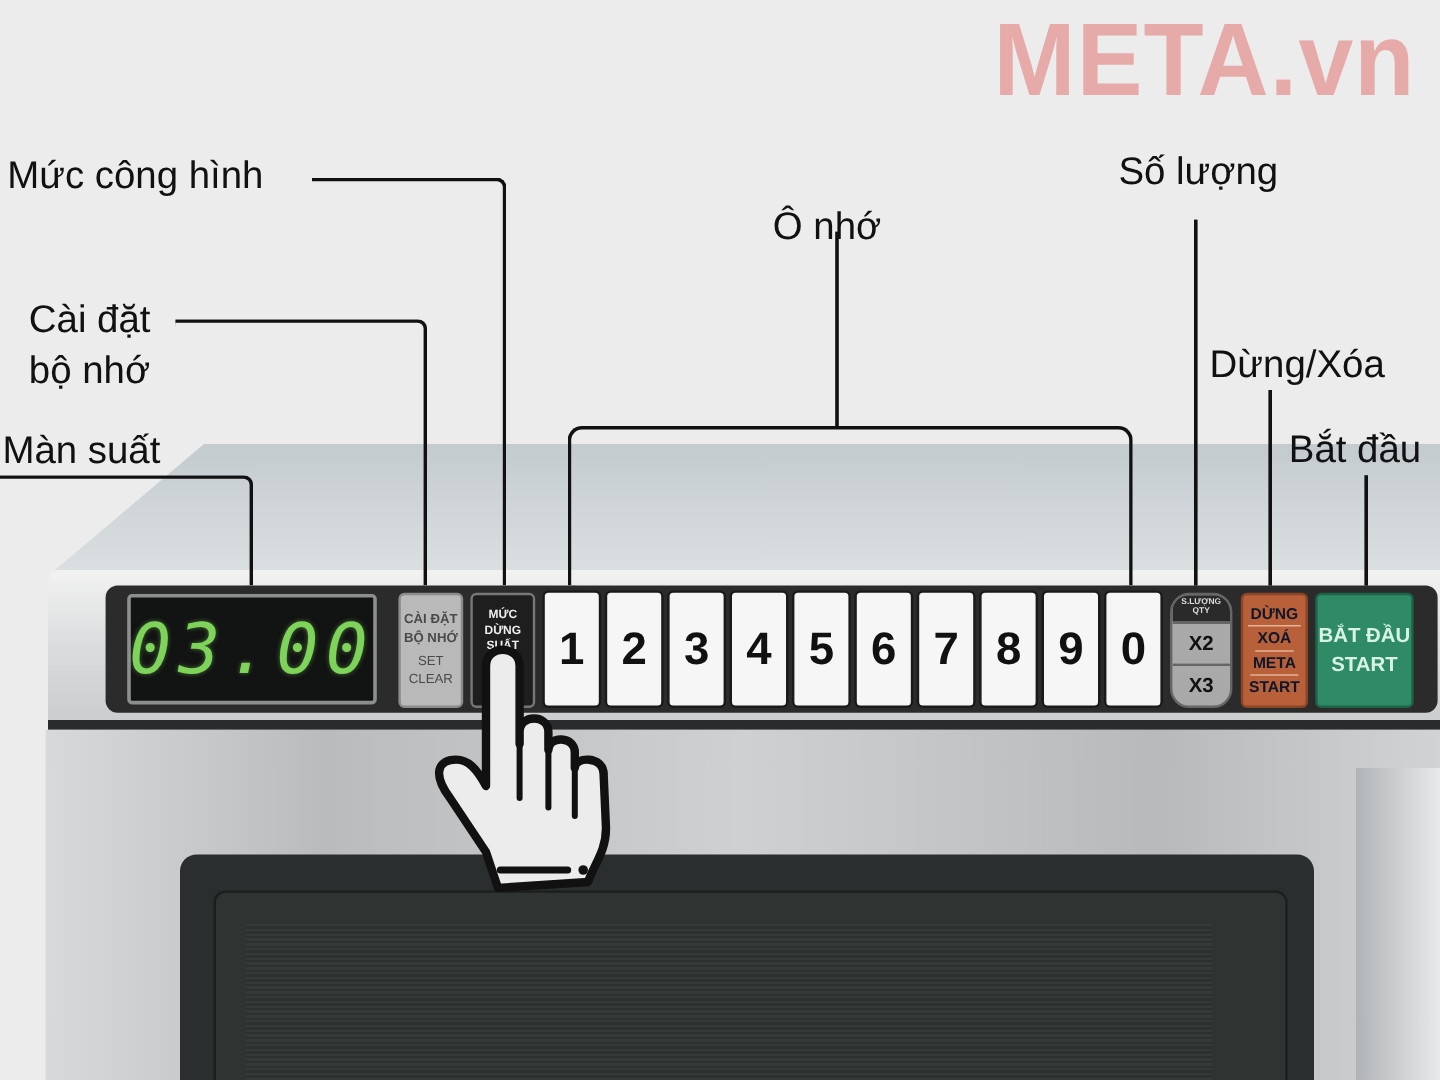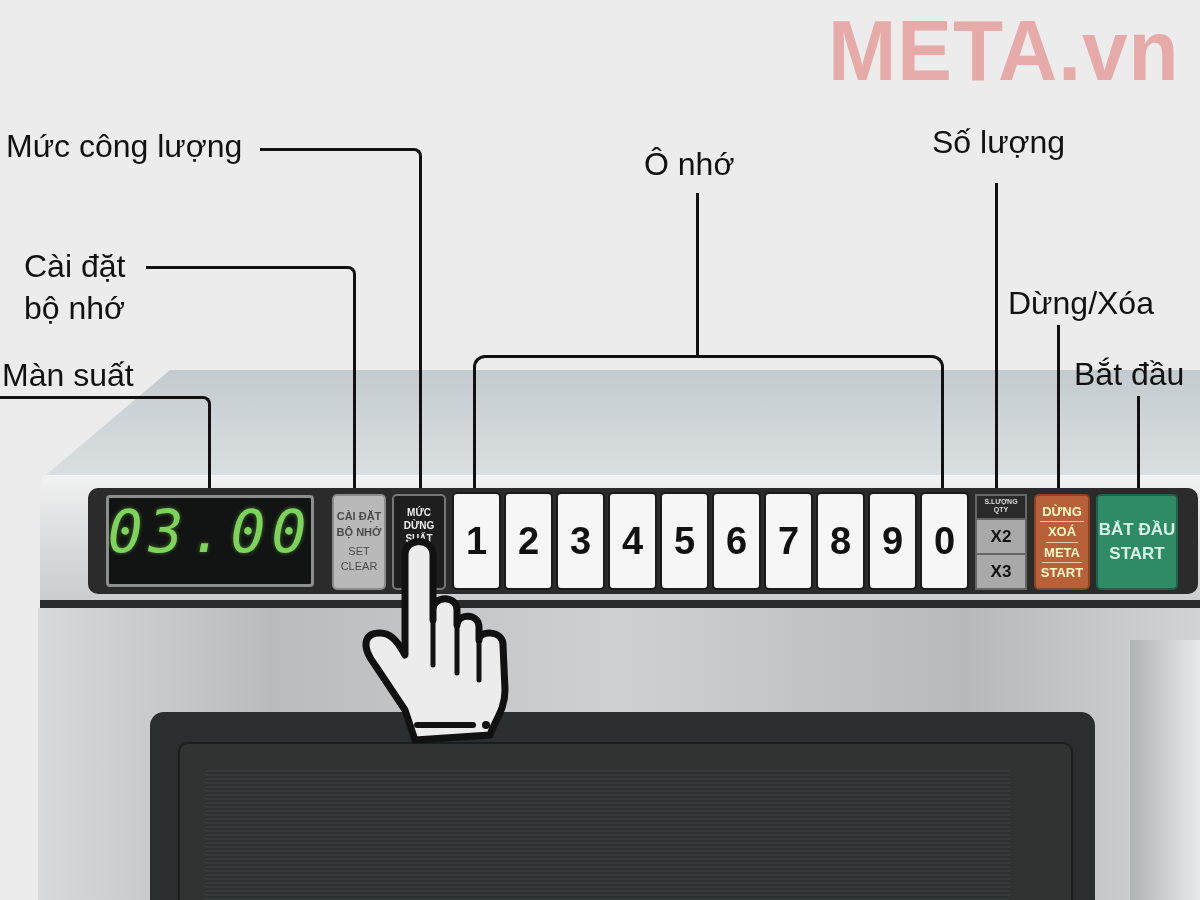--- a/index.html
+++ b/index.html
@@ -22,32 +22,32 @@
   .mw-seam { position: absolute; left: 40px; top: 600px; width: 1160px; height: 12px; background: #2a2b2c; }
   .mw-side { position: absolute; right: 0; top: 640px; width: 70px; height: 260px; background: linear-gradient(90deg, #b0b3b5, #e8e9ea); }
 
   .door-frame { position: absolute; left: 150px; top: 712px; width: 945px; height: 200px; background: #2a2e2f; border-radius: 14px 14px 0 0; }
   .door-inner { position: absolute; left: 178px; top: 742px; width: 895px; height: 170px; background: #2f3433; border-radius: 10px 10px 0 0; border: 2px solid #1b1e1e; }
   .door-mesh { position: absolute; left: 205px; top: 770px; width: 805px; height: 140px;
     background: repeating-linear-gradient(0deg, #2c3130 0px, #2c3130 2px, #343a39 2px, #343a39 4px); }
 
   
   .panel { position: absolute; left: 88px; top: 488px; width: 1110px; height: 106px; background: #2b2b2b; border-radius: 10px; }
-  .display { position: absolute; left: 106px; top: 495px; width: 208px; height: 92px; background: #121313; border: 3px solid #8d8f8f; border-radius: 4px; display: flex; justify-content: center; }
+  .display { position: absolute; left: 106px; top: 495px; width: 208px; height: 92px; background: #121313; border: 3px solid #8d8f8f; border-radius: 4px; display: flex; align-items: center; justify-content: center; }
   .display-value { font-family: "DejaVu Sans Mono", monospace; font-size: 58px; color: #7ed35a; letter-spacing: 6px; font-style: italic; font-weight: normal; text-shadow: 0 0 4px rgba(126,211,90,.5); }
 
   .key { position: absolute; border-radius: 5px; display: flex; flex-direction: column; align-items: center; justify-content: center; text-align: center; font-weight: bold; }
   .key-setmem { left: 332px; top: 494px; width: 54px; height: 96px; background: #b9b9b9; border: 2px solid #8b8b8b; color: #4a4a4a; font-size: 11px; line-height: 1.4; }
   .key-power { left: 392px; top: 494px; width: 54px; height: 96px; background: #1e1e1e; border: 2px solid #777; color: #eee; font-size: 10px; line-height: 1.3; justify-content: flex-start; padding-top: 10px; }
   .num-keys { position: absolute; left: 452px; top: 492px; display: flex; gap: 3px; }
   .num-key { width: 49px; height: 98px; background: #f6f6f6; border: 2px solid #1a1a1a; border-radius: 5px; display: flex; align-items: center; justify-content: center; font-size: 38px; font-weight: bold; color: #111; }
-  .key-qty { left: 975px; top: 494px; width: 52px; height: 96px; background: #a9a9a9; border: 2px solid #666; border-radius: 0; overflow: hidden; justify-content: flex-start; }
+  .key-qty { left: 975px; top: 494px; width: 52px; height: 96px; background: #a9a9a9; border: 2px solid #666; border-radius: 16px; overflow: hidden; justify-content: flex-start; }
   .qty-head { width: 100%; height: 22px; background: #2a2a2a; color: #ddd; font-size: 7px; line-height: 1.1; padding-top: 2px; }
   .qty-btn { width: 100%; flex: 1; display: flex; align-items: center; justify-content: center; font-size: 17px; color: #111; border-top: 2px solid #666; }
-  .key-stop { left: 1034px; top: 494px; width: 56px; height: 96px; background: #b8603a; border: 2px solid #8a4426; color: #fef9c3; font-size: 13px; line-height: 1.5; }
+  .key-stop { left: 1034px; top: 494px; width: 56px; height: 96px; background: #b8603a; border: 2px solid #8a4426; color: #0f172a; font-size: 13px; line-height: 1.5; }
   .key-stop span { display: block; border-bottom: 1px solid #f0c7ad; padding: 0 2px; }
   .key-stop span:last-child { border-bottom: none; }
   .key-start { left: 1096px; top: 494px; width: 82px; height: 96px; background: #2e8b66; border: 2px solid #1d6349; color: #d8f3e6; font-size: 17px; line-height: 1.4; }
 
   .hand { position: absolute; left: 355px; top: 515px; width: 175px; height: 230px; }
 </style>
 </head>
 <body>
 
 <div class="watermark">META.vn</div>
@@ -114,25 +114,25 @@
 
 <svg class="hand" viewBox="0 0 175 230">
   <path d="M50 195 L20 150 C5 130 10 118 25 118 C35 118 42 125 50 140 L50 40 C50 22 78 22 78 40 L78 105 L78 95 C78 80 102 80 102 95 L102 110 C102 98 124 98 124 112 L124 125 C124 115 148 115 148 130 L150 175 C150 195 140 205 135 220 L60 225 Z" fill="#ececec" stroke="#111" stroke-width="7" stroke-linejoin="round"></path>
   <line x1="78" y1="105" x2="78" y2="150" stroke="#111" stroke-width="5" stroke-linecap="round"></line>
   <line x1="102" y1="110" x2="102" y2="158" stroke="#111" stroke-width="5" stroke-linecap="round"></line>
   <line x1="124" y1="125" x2="124" y2="165" stroke="#111" stroke-width="5" stroke-linecap="round"></line>
   <line x1="62" y1="210" x2="118" y2="210" stroke="#111" stroke-width="6" stroke-linecap="round"></line>
   <circle cx="131" cy="210" r="4" fill="#111"></circle>
 </svg>
 
-<div class="label" style="left:6px;top:126px">Mức công lượng</div>
+<div class="label" style="left:6px;top:126px">Mức công hình</div>
 <div class="label" style="left:24px;top:246px">Cài đặt</div>
 <div class="label" style="left:24px;top:288px">bộ nhớ</div>
 <div class="label" style="left:2px;top:355px">Màn suất</div>
-<div class="label" style="left:644px;top:144px">Ô nhớ</div>
+<div class="label" style="left:644px;top:168px">Ô nhớ</div>
 <div class="label" style="left:932px;top:122px">Số lượng</div>
 <div class="label" style="left:1008px;top:283px">Dừng/Xóa</div>
 <div class="label" style="left:1074px;top:354px">Bắt đầu</div>
 
 <div class="leader" style="left:260px;top:148px;width:162px;height:340px;border-top-width:3px;border-right-width:3px;border-top-right-radius:8px;"></div>
 <div class="leader" style="left:146px;top:266px;width:210px;height:222px;border-top-width:3px;border-right-width:3px;border-top-right-radius:8px;"></div>
 <div class="leader" style="left:0;top:396px;width:211px;height:92px;border-top-width:3px;border-right-width:3px;border-top-right-radius:8px;"></div>
 <div class="leader" style="left:696px;top:193px;width:0;height:164px;border-left-width:3px;"></div>
 <div class="leader" style="left:473px;top:355px;width:471px;height:133px;border-top-width:3px;border-left-width:3px;border-right-width:3px;border-radius:12px 12px 0 0;"></div>
 <div class="leader" style="left:995px;top:183px;width:0;height:305px;border-left-width:3px;"></div>

